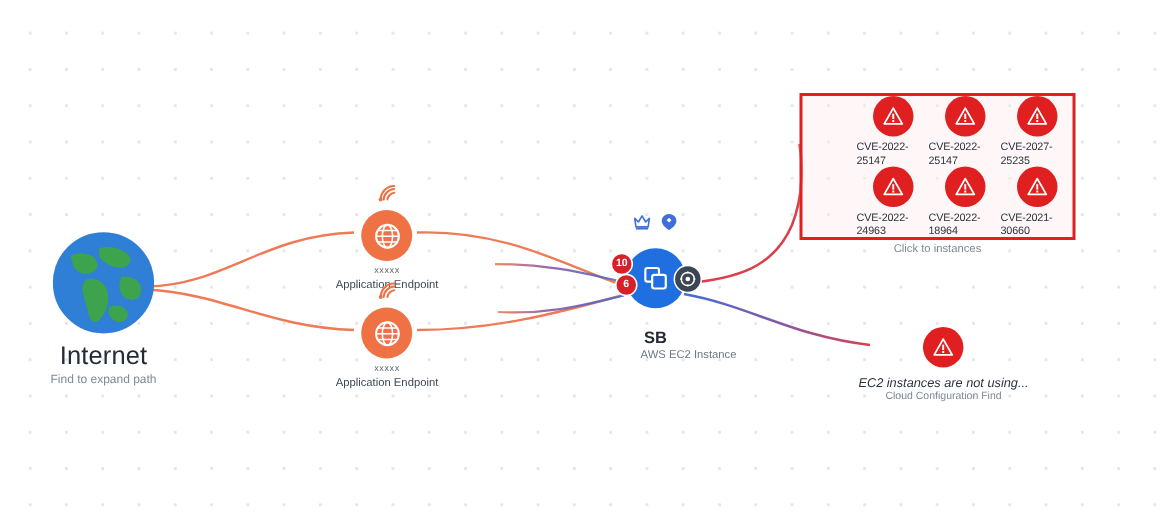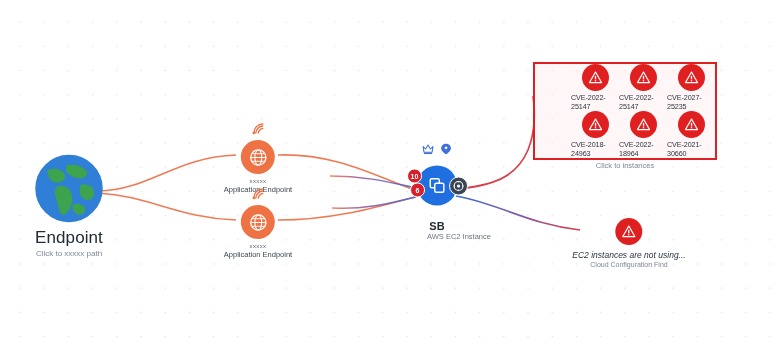--- a/index.html
+++ b/index.html
@@ -245,22 +245,22 @@
       <svg width="72" height="72" viewBox="0 0 72 72">
         <circle cx="36" cy="36" r="33" fill="#2f7fd6"></circle>
         <path d="M14 18 C20 15 28 16 31 21 C34 26 30 29 26 30 C21 31 18 28 16 25 Z" fill="#3da34d"></path>
         <path d="M33 13 C40 11 49 13 53 18 C56 22 52 26 47 26 C41 26 35 22 33 18 Z" fill="#3da34d"></path>
         <path d="M24 34 C30 32 36 35 38 40 C41 48 38 55 34 60 C31 64 27 62 26 57 C25 50 21 43 22 38 Z" fill="#3da34d"></path>
         <path d="M48 32 C54 31 60 34 61 39 C62 45 57 49 52 47 C47 45 45 38 48 32 Z" fill="#3da34d"></path>
         <path d="M40 52 C45 50 51 52 52 56 C53 60 49 63 45 62 C41 61 38 56 40 52 Z" fill="#3da34d"></path>
         <circle cx="36" cy="36" r="33" fill="none" stroke="#2f7fd6" stroke-width="1.5"></circle>
       </svg>
     </div>
-    <div class="node-title">Endpoint</div>
-    <div class="node-sub">Click to xxxxx path</div>
+    <div class="node-title">Internet</div>
+    <div class="node-sub">Find to expand path</div>
   </div>
 
   <div class="node" style="left:258px; top:167px;">
     <div style="position:relative;">
       <div class="signal-icon">
         <svg width="16" height="16" viewBox="0 0 16 16">
           <g fill="none" stroke="#ee7244" stroke-width="1.4" stroke-linecap="round">
             <path d="M4 13 C4 8 8 4 13 4"></path>
             <path d="M6 13 C6 9.5 9.5 6 13 6"></path>
             <path d="M8.5 13 C8.5 11 11 8.5 13 8.5"></path>
@@ -388,21 +388,21 @@
       </div>
 
       <div class="cve-item">
         <div class="cve-circle">
           <svg width="15" height="15" viewBox="0 0 16 16">
             <path d="M8 2.2 L14.4 13.4 L1.6 13.4 Z" fill="none" stroke="#ffffff" stroke-width="1.3" stroke-linejoin="round"></path>
             <rect x="7.3" y="6.2" width="1.4" height="3.8" fill="#ffffff"></rect>
             <rect x="7.3" y="10.7" width="1.4" height="1.4" fill="#ffffff"></rect>
           </svg>
         </div>
-        <div class="cve-label">CVE-2018-24963</div>
+        <div class="cve-label">CVE-2022-24963</div>
       </div>
 
       <div class="cve-item">
         <div class="cve-circle">
           <svg width="15" height="15" viewBox="0 0 16 16">
             <path d="M8 2.2 L14.4 13.4 L1.6 13.4 Z" fill="none" stroke="#ffffff" stroke-width="1.3" stroke-linejoin="round"></path>
             <rect x="7.3" y="6.2" width="1.4" height="3.8" fill="#ffffff"></rect>
             <rect x="7.3" y="10.7" width="1.4" height="1.4" fill="#ffffff"></rect>
           </svg>
         </div>

